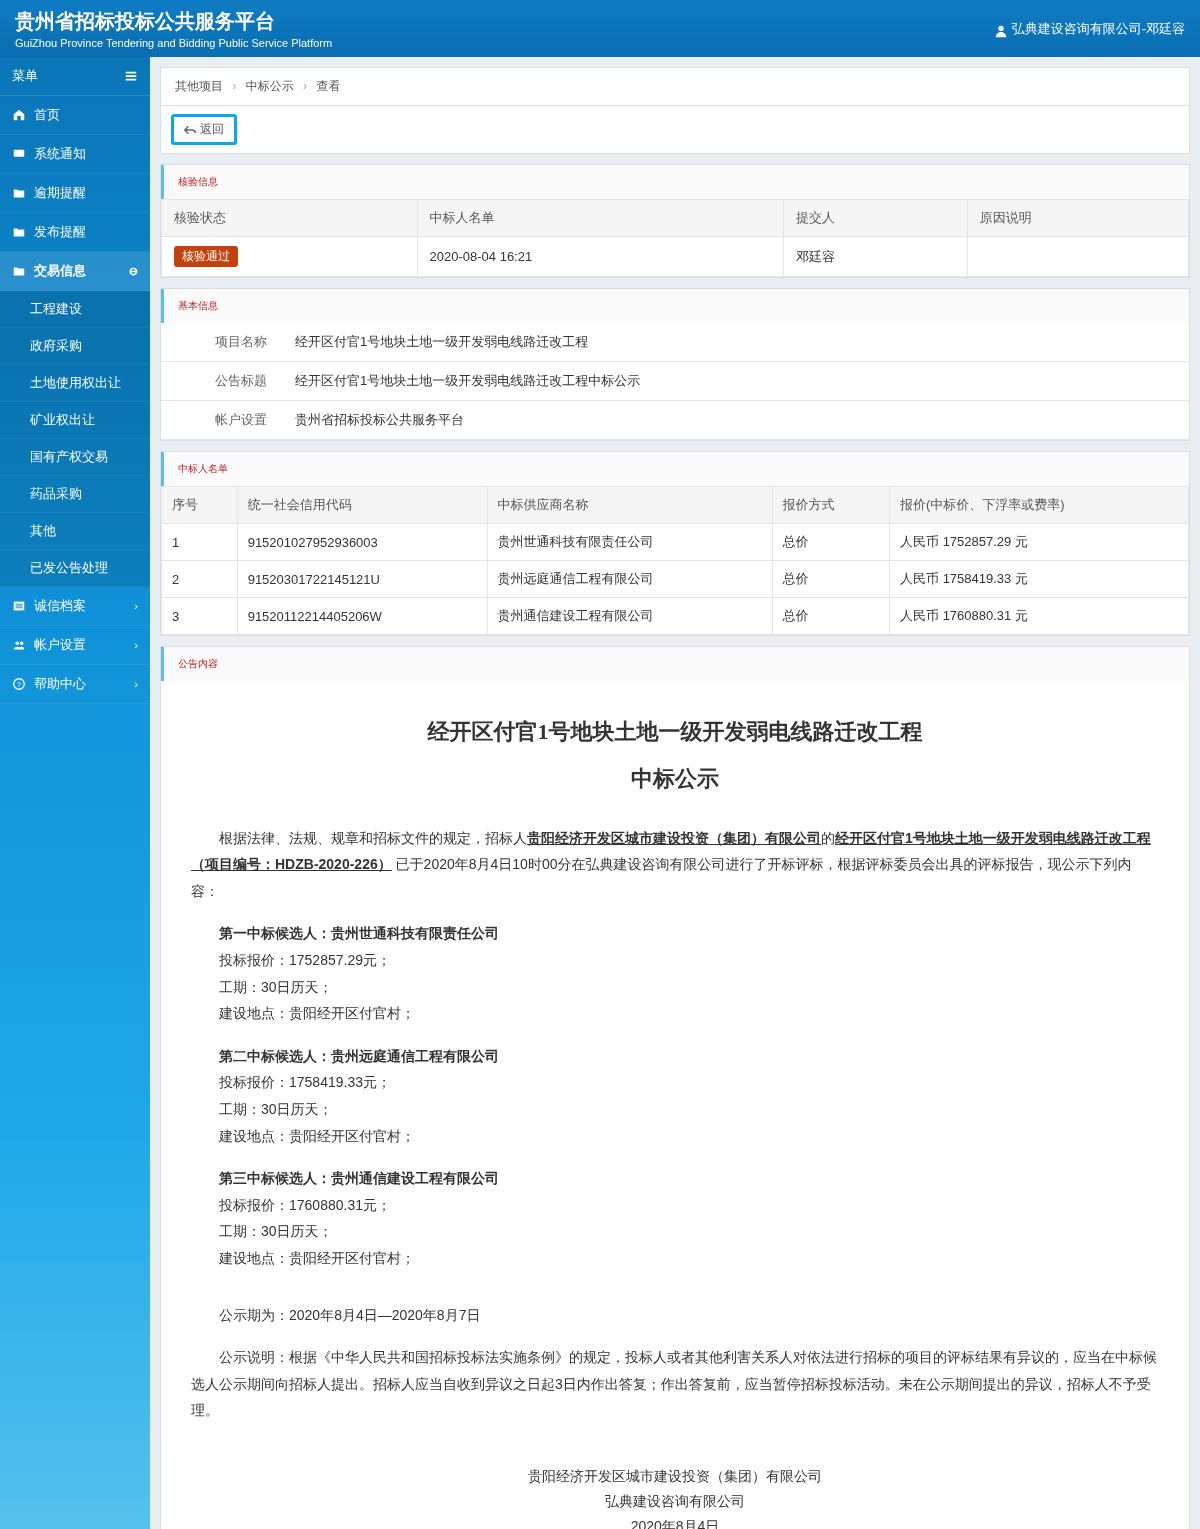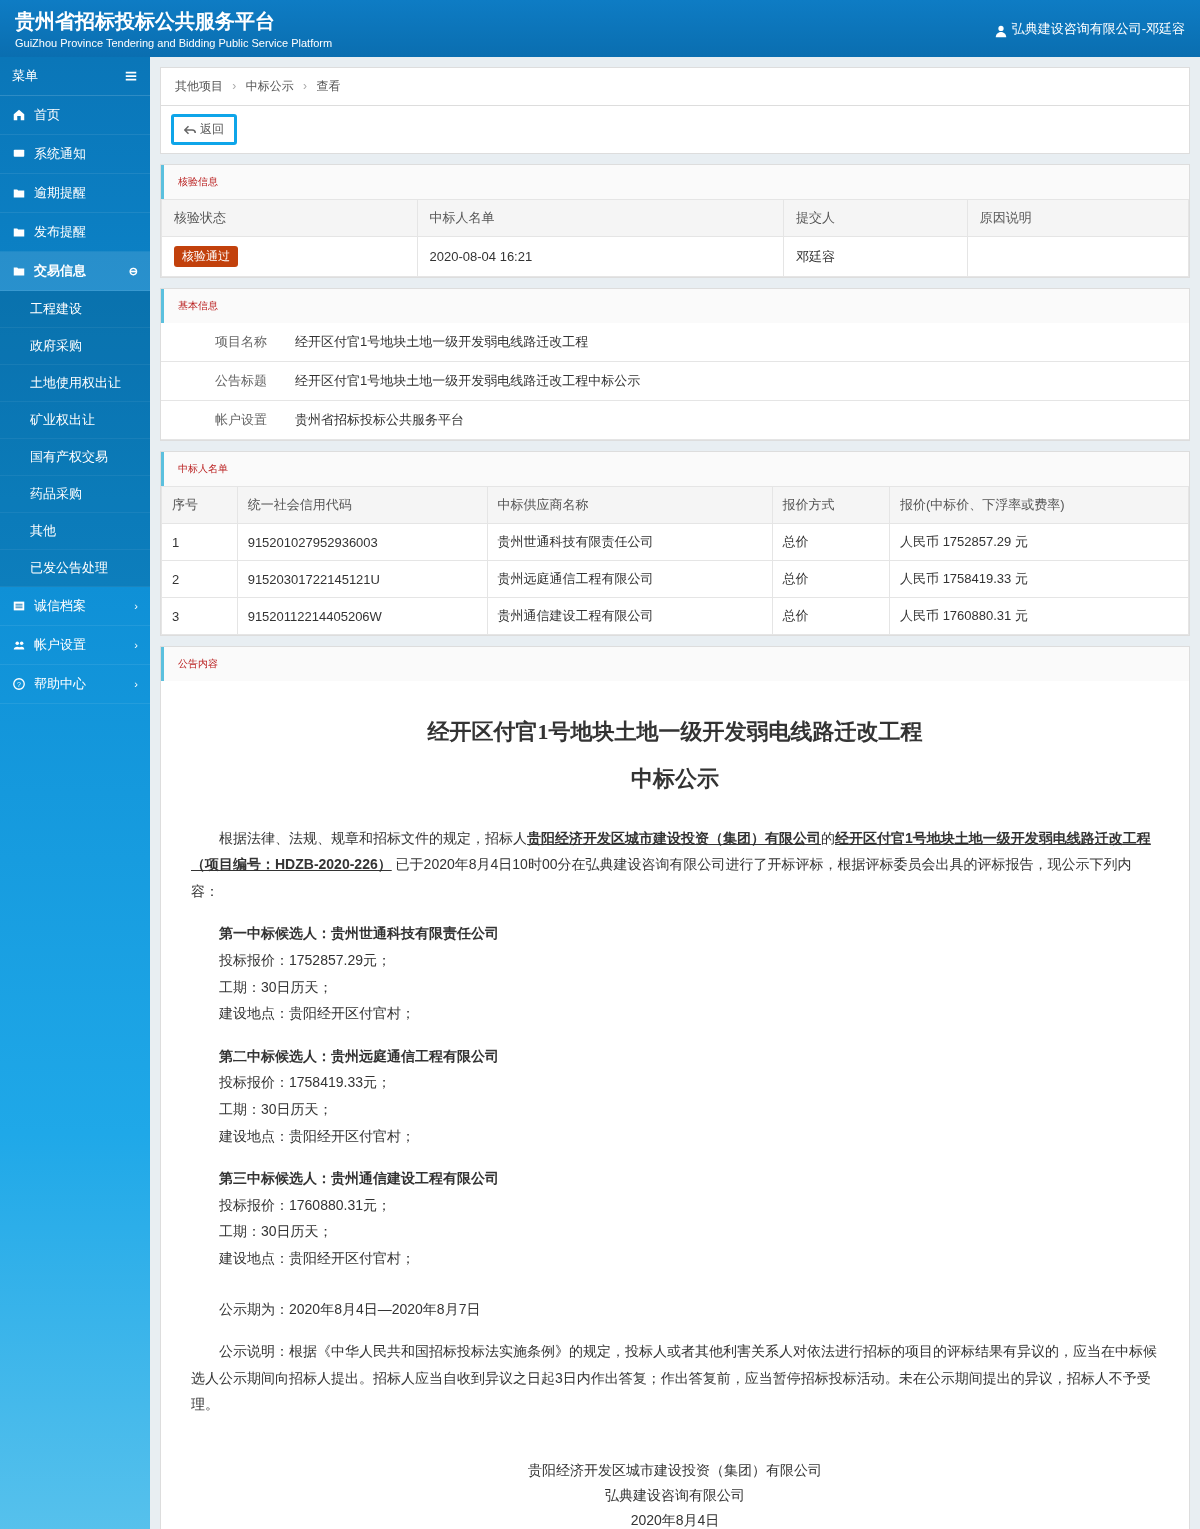--- a/index.html
+++ b/index.html
@@ -275,21 +275,21 @@
               <div>工期：30日历天；</div>
               <div>建设地点：贵阳经开区付官村；</div>
             </div>
             <div class="candidate">
               <div class="candidate-title">第三中标候选人：贵州通信建设工程有限公司</div>
               <div>投标报价：1760880.31元；</div>
               <div>工期：30日历天；</div>
               <div>建设地点：贵阳经开区付官村；</div>
             </div>
           </div>
-        <p class="para" style="margin-top:24px">公示期为：2020年8月4日—2020年8月7日</p>
+        <p class="para" style="margin-top:30px">公示期为：2020年8月4日—2020年8月7日</p>
         <p class="para" style="margin-top:16px">公示说明：根据《中华人民共和国招标投标法实施条例》的规定，投标人或者其他利害关系人对依法进行招标的项目的评标结果有异议的，应当在中标候选人公示期间向招标人提出。招标人应当自收到异议之日起3日内作出答复；作出答复前，应当暂停招标投标活动。未在公示期间提出的异议，招标人不予受理。</p>
         <div class="footer-sign">
           <div>贵阳经济开发区城市建设投资（集团）有限公司</div>
           <div>弘典建设咨询有限公司</div>
           <div>2020年8月4日</div>
         </div>
       </div>
     </div>
 
   </div>

